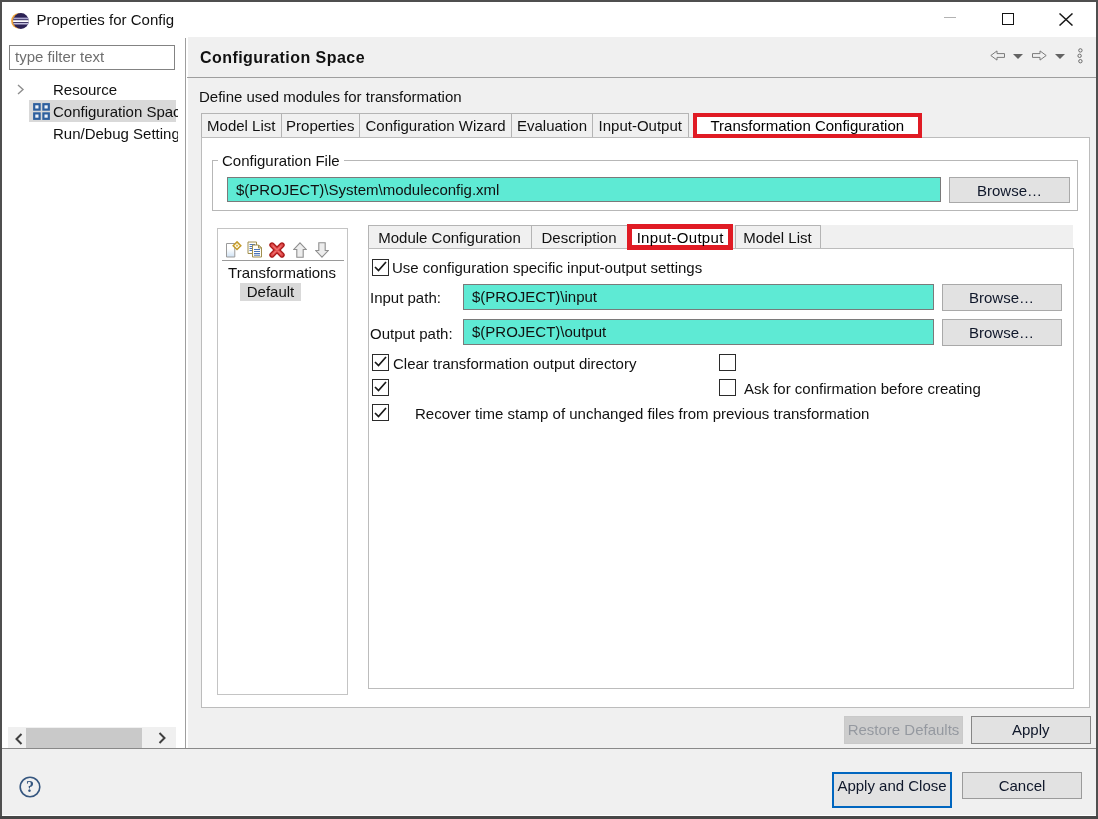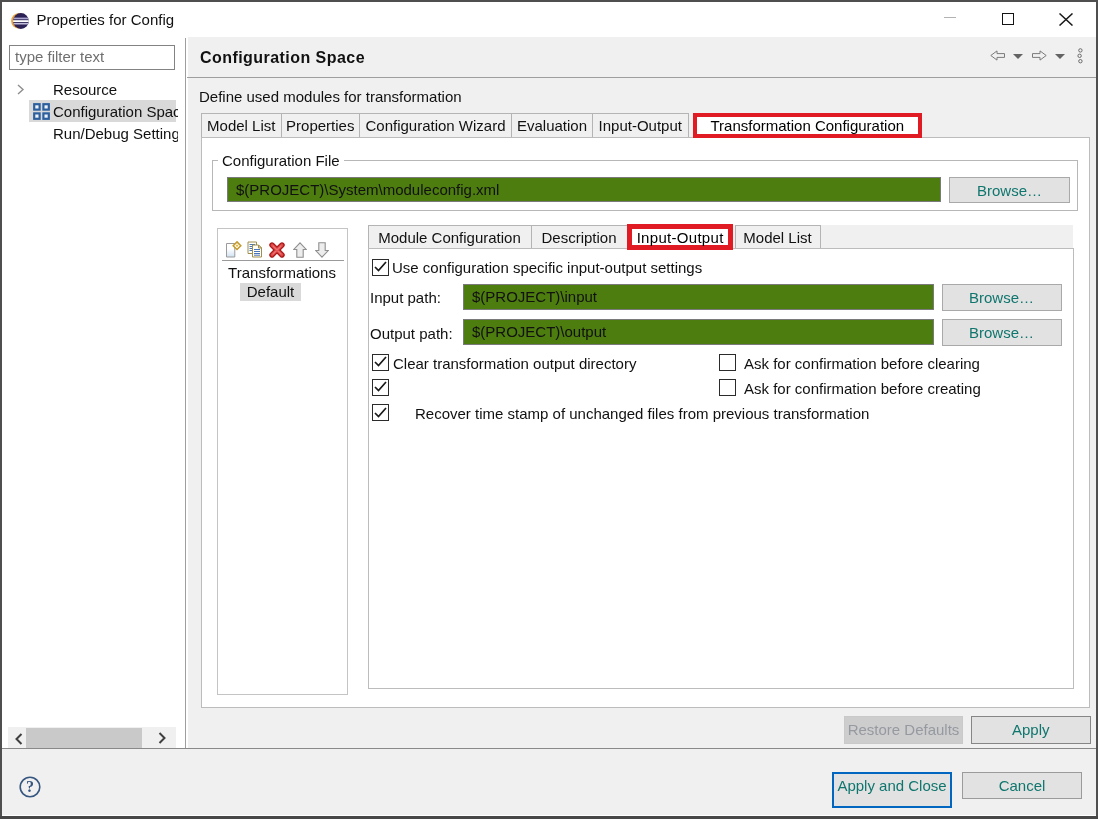--- a/index.html
+++ b/index.html
@@ -4,22 +4,22 @@
 <style>
   html,body{margin:0;padding:0;}
   body{width:1098px;height:819px;overflow:hidden;font-family:"Liberation Sans",sans-serif;background:#fff;}
   .abs{position:absolute;}
   #win{position:absolute;left:0;top:0;width:1098px;height:819px;background:#fff;}
   .t15{font-size:15px;color:#111;white-space:pre;}
   .gray{background:#f0f0f0;}
   .tab{position:absolute;top:0;height:100%;box-sizing:border-box;border-left:1px solid #b4b4b4;border-top:1px solid #b4b4b4;background:#f0f0f0;color:#111;font-size:15px;text-align:center;}
   .tab span{position:relative;top:3px;}
   .redbox{position:absolute;box-sizing:border-box;border:4.6px solid #e01b24;background:#fff;color:#000;font-size:15px;text-align:center;z-index:5;display:flex;align-items:center;justify-content:center;}
-  .btn{position:absolute;box-sizing:border-box;background:#e2e2e2;border:1px solid #a9a9a9;font-size:15px;color:#0f766e;text-align:center;}
-  .input{position:absolute;box-sizing:border-box;background:#4d7c0f;border:1px solid #7a7a7a;font-size:15px;color:#111;white-space:pre;overflow:hidden;}
+  .btn{position:absolute;box-sizing:border-box;background:#e2e2e2;border:1px solid #a9a9a9;font-size:15px;color:#0f172a;text-align:center;}
+  .input{position:absolute;box-sizing:border-box;background:#5eead4;border:1px solid #7a7a7a;font-size:15px;color:#111;white-space:pre;overflow:hidden;}
   .cb{position:absolute;box-sizing:border-box;width:17px;height:17px;border:1px solid #2b2b2b;background:#fff;}
   .lbl{position:absolute;font-size:15px;color:#111;white-space:pre;}
 </style>
 </head>
 <body>
 <div id="win">
 
   <div class="abs" id="titlebar" style="left:0;top:0;width:1098px;height:38px;background:#fff;"></div>
   <svg class="abs" style="left:11px;top:12px" width="18" height="18" viewBox="0 0 18 18">
     <circle cx="7.7" cy="8.9" r="7.6" fill="#eca23b"></circle>
@@ -184,21 +184,20 @@
   <div class="lbl" style="left:370px;top:324.5px;">Output path:</div>
   <div class="input" style="left:463px;top:319px;width:470.5px;height:26.3px;line-height:24.5px;padding-left:8px;">$(PROJECT)\output</div>
   <div class="btn" style="left:941.5px;top:319px;width:120px;height:27px;line-height:25px;">Browse…</div>
 
   <div class="cb" style="left:371.5px;top:354.2px;"></div>
   <svg class="abs" style="left:373.5px;top:356.4px" width="13" height="12" viewBox="0 0 13 12">
       <path d="M1 6 L4.5 9.5 L12 1" stroke="#1a1a1a" stroke-width="1.7" fill="none"></path>
     </svg>
   <div class="lbl" style="left:393px;top:354.5px;">Clear transformation output directory</div>
   <div class="cb" style="left:719px;top:354.2px;"></div>
-  <div class="lbl" style="left:744px;top:354.5px;">Ask for confirmation before clearing</div>
 
   <div class="cb" style="left:371.5px;top:379.2px;"></div>
   <svg class="abs" style="left:373.5px;top:381.4px" width="13" height="12" viewBox="0 0 13 12">
       <path d="M1 6 L4.5 9.5 L12 1" stroke="#1a1a1a" stroke-width="1.7" fill="none"></path>
     </svg>
   <div class="cb" style="left:719px;top:379.2px;"></div>
   <div class="lbl" style="left:744px;top:379.5px;">Ask for confirmation before creating</div>
 
   <div class="cb" style="left:371.5px;top:404.3px;"></div>
   <svg class="abs" style="left:373.5px;top:406.5px" width="13" height="12" viewBox="0 0 13 12">

